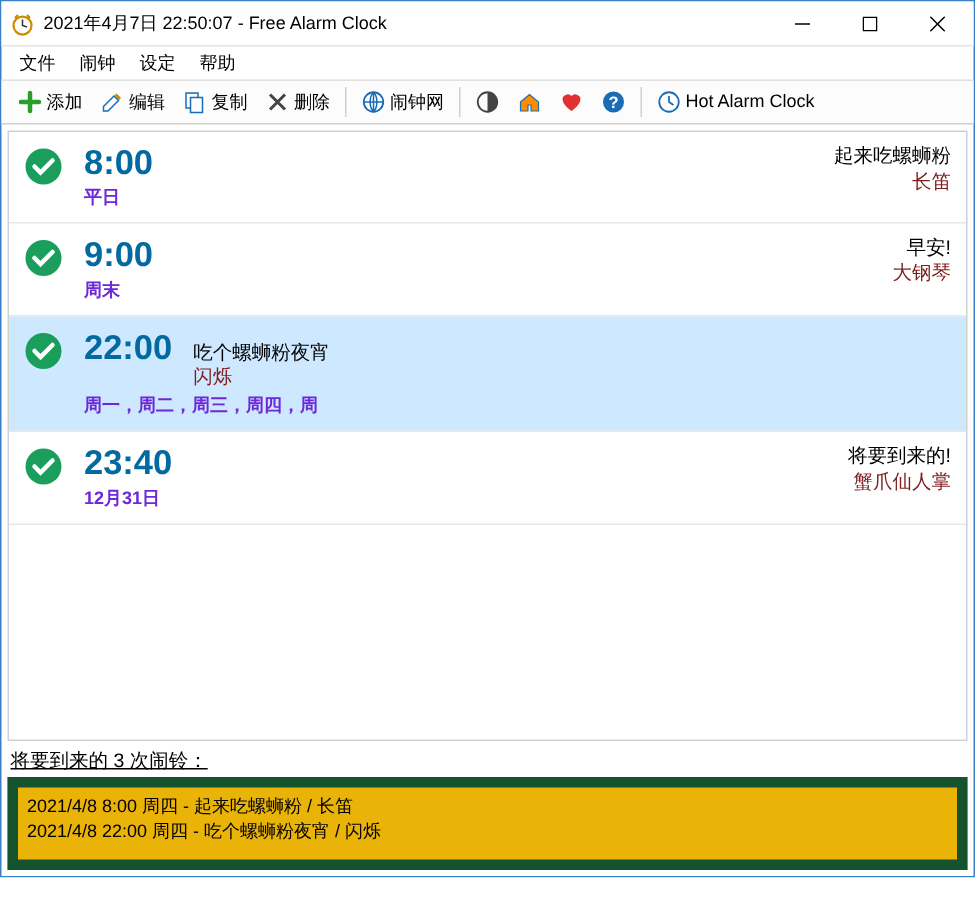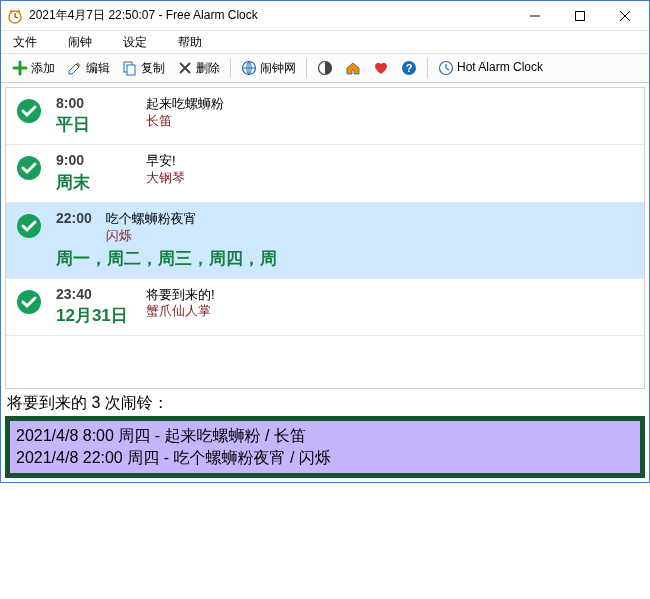--- a/index.html
+++ b/index.html
@@ -1,41 +1,41 @@
 <!DOCTYPE html>
 <html><head>
 <meta charset="utf-8">
 <style>
 * { margin: 0; padding: 0; box-sizing: border-box; }
 body { font-family: "Microsoft YaHei", "Segoe UI", Tahoma, sans-serif; font-size: 12px; background: #fff; }
-.window { width: 650px; height: 483px; border: 1px solid #3a80c4; display: flex; flex-direction: column; background: #fff; }
+.window { width: 650px; height: 585px; border: 1px solid #3a80c4; display: flex; flex-direction: column; background: #fff; }
 .titlebar { height: 30px; background: #fff; display: flex; align-items: center; padding: 0 2px; border-bottom: 1px solid #e5e5e5; }
 .titlebar .app-icon { width: 16px; height: 16px; margin: 0 6px 0 4px; }
 .titlebar .title-text { flex: 1; font-size: 12px; color: #000; }
 .titlebar .win-controls { display: flex; }
 .titlebar .win-btn { width: 45px; height: 29px; display: flex; align-items: center; justify-content: center; cursor: pointer; }
-.menubar { height: 22px; display: flex; align-items: center; padding: 0 4px; font-size: 12px; gap: 15px; }
+.menubar { height: 22px; display: flex; align-items: center; padding: 0 4px; font-size: 12px; }
 .menubar .menu-item { padding: 2px 8px; cursor: pointer; }
 .toolbar { height: 30px; display: flex; align-items: center; padding: 2px 6px; gap: 2px; border-top: 1px solid #e0e0e0; border-bottom: 1px solid #d0d0d0; background: #fcfcfc; }
 .tool-btn { display: flex; align-items: flex-start; gap: 3px; padding: 3px 5px; cursor: pointer; border-radius: 2px; font-size: 12px; }
 .tool-sep { width: 1px; height: 20px; background: #d0d0d0; margin: 0 3px; }
 .icon-sm { width: 16px; height: 16px; display: inline-block; }
 .content { flex: 1; display: flex; flex-direction: column; padding: 4px; overflow: hidden; }
 .alarm-list { flex: 1; border: 1px solid #d0d0d0; overflow-y: auto; background: #fff; }
 .alarm-item { display: flex; align-items: flex-start; padding: 8px 10px; border-bottom: 1px solid #e8e8e8; cursor: pointer; }
 .alarm-item.selected { background: #cde8ff; }
 .alarm-check { width: 26px; height: 26px; margin-right: 14px; margin-top: 2px; flex-shrink: 0; }
 .alarm-time-col { width: 90px; flex-shrink: 0; }
-.alarm-time { font-size: 14px; font-weight: bold; color: #404040; line-height: 1.1; }
-.alarm-days { font-size: 17px; font-weight: bold; color: #15803d; margin-top: 2px; }
-.alarm-info { flex: 1; }
+.alarm-time { font-size: 23px; font-weight: bold; color: #0369a1; line-height: 1.1; }
+.alarm-days { font-size: 12px; font-weight: bold; color: #6d28d9; margin-top: 2px; }
+.alarm-info { flex: 1; text-align: right; }
 .alarm-title { font-size: 13px; color: #000; line-height: 1.3; }
 .alarm-sound { font-size: 13px; color: #7f1d1d; line-height: 1.3; }
-.upcoming-label { font-size: 16px; padding: 4px 2px 2px 2px; }
-.upcoming-box { border: 5px solid #14532d; padding: 4px 6px; font-size: 16px; line-height: 1.4; background: #c4b5fd; height: 62px; overflow: hidden; }
+.upcoming-label { font-size: 13px; padding: 4px 2px 2px 2px; text-decoration: underline; }
+.upcoming-box { border: 7px solid #14532d; padding: 4px 6px; font-size: 12px; line-height: 1.4; background: #eab308; height: 62px; overflow: hidden; }
 </style>
 </head>
 <body>
 
 <div class="window">
 
   <div class="titlebar">
     <span class="app-icon">
       <svg viewBox="0 0 16 16">
           <circle cx="8" cy="9" r="6" fill="#fff" stroke="#d08a00" stroke-width="1.5"></circle>

